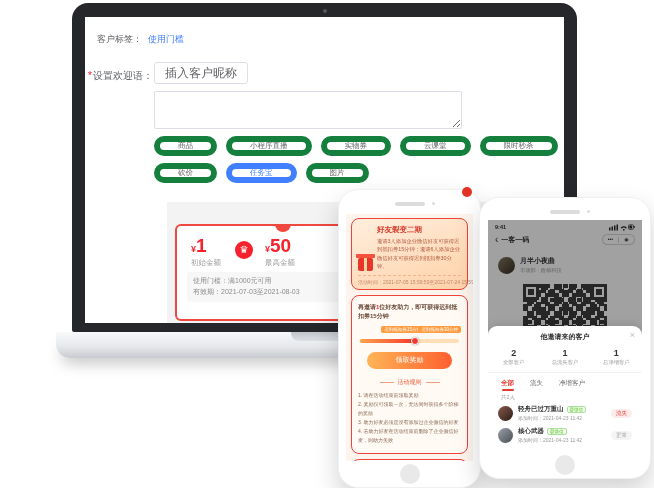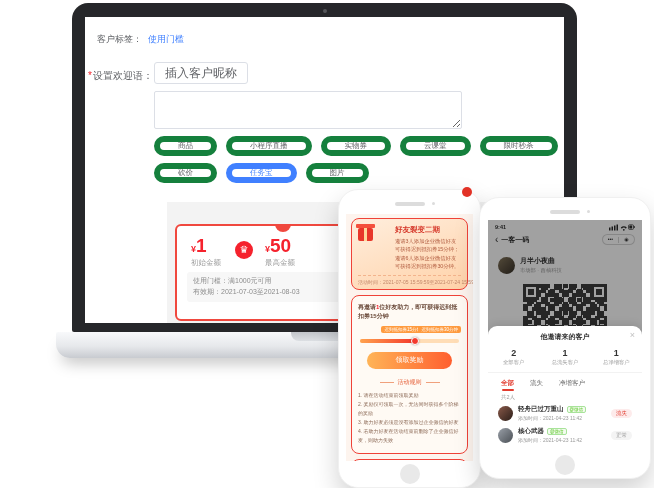--- a/index.html
+++ b/index.html
@@ -58,21 +58,21 @@
   .speaker { position:absolute; top:12px; left:50%; transform:translateX(-50%); width:30px; height:4px; background:#dcdcdc; border-radius:2px; }
   .speaker-dot { position:absolute; top:12px; left:calc(50% + 22px); width:3px; height:3px; border-radius:50%; background:#dcdcdc; }
   .home-circle { position:absolute; bottom:3px; left:50%; transform:translateX(-50%); width:20px; height:20px; border-radius:50%; background:#e9e9e9; }
 
   
   .phone1 { left:338px; top:189px; width:143px; height:299px; z-index:4; }
   .p1-red-dot { position:absolute; top:-3px; right:8px; width:10px; height:10px; border-radius:50%; background:#e23226; }
   .p1-screen { position:absolute; left:7px; right:7px; top:24px; bottom:26px; background:#fdf4ee; overflow:hidden; }
   .act-card { margin:4px 5px; border:1px solid #ef4238; border-radius:8px; background:linear-gradient(160deg,#ffeedd,#ffd2a9);
     padding:6px 6px 4px; }
-  .act-head { display:flex; gap:22px; align-items:flex-start; }
+  .act-head { display:flex; gap:4px; align-items:flex-end; }
   .gift-icon { flex:0 0 auto; width:15px; height:13px; background:#e8372a; border-radius:2px; position:relative; margin-top:3px; }
   .gift-icon::before { content:""; position:absolute; left:50%; top:0; bottom:0; width:3px; margin-left:-1.5px; background:#ffd79a; }
   .gift-icon::after { content:""; position:absolute; left:-2px; right:-2px; top:-4px; height:4px; background:#f4503c; border-radius:1px; }
   .act-title { font-size:7.5px; font-weight:bold; color:#d6382a; }
   .act-desc { font-size:5.3px; color:#b05a3e; line-height:1.6; margin-top:2px; }
   .act-time { margin-top:4px; font-size:5px; color:#c2886a; border-top:1px dashed #f3b38c; padding-top:3px; white-space:nowrap; }
   .boost-card { margin:5px; border:1px solid #ef4238; border-radius:8px; background:#fffaf4; padding:7px 6px 8px; }
   .boost-line { font-size:6px; color:#6b4a3a; font-weight:bold; }
   .boost-line .acc { color:#f5222d; }
   .milestones { position:relative; height:9px; margin-top:5px; }

